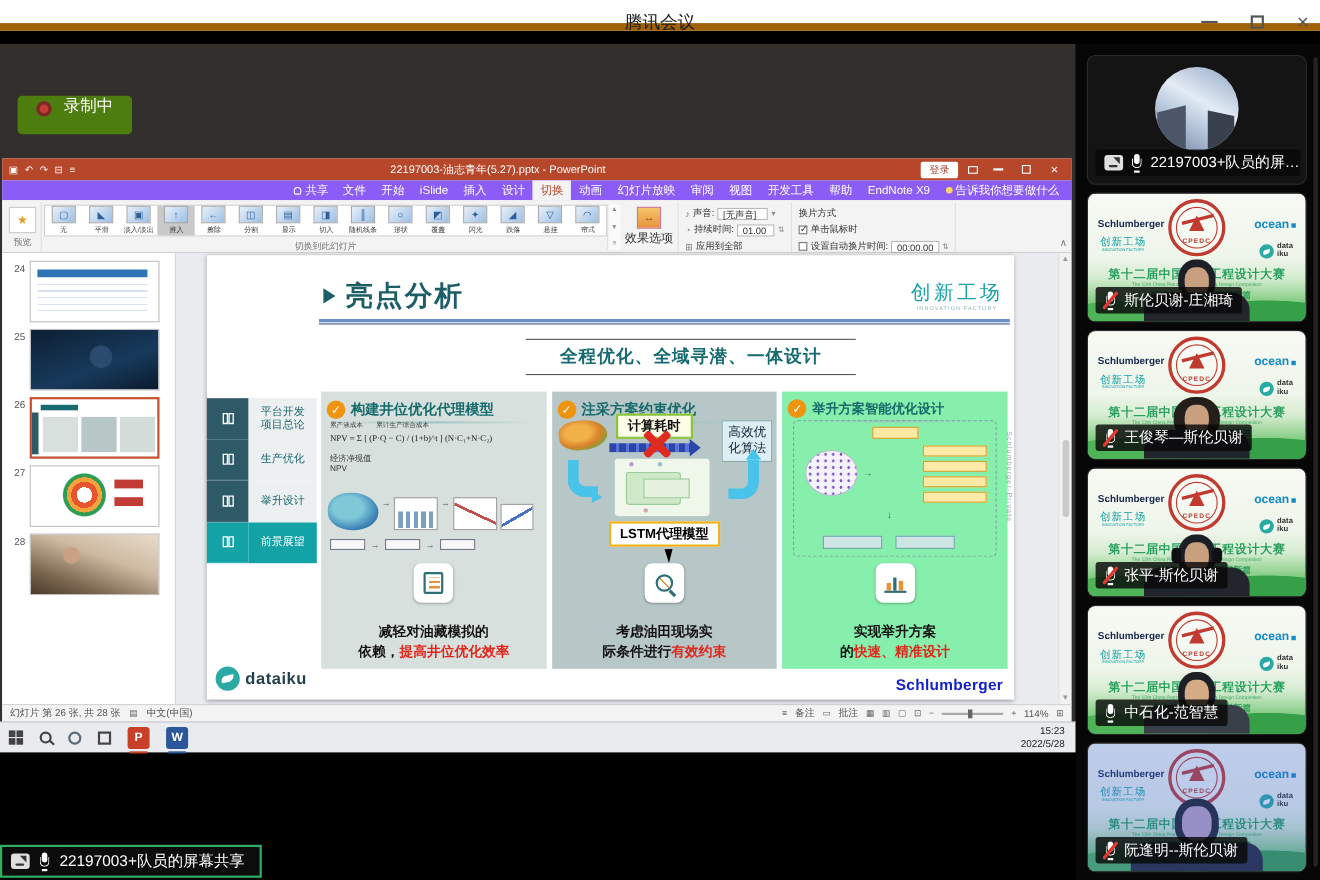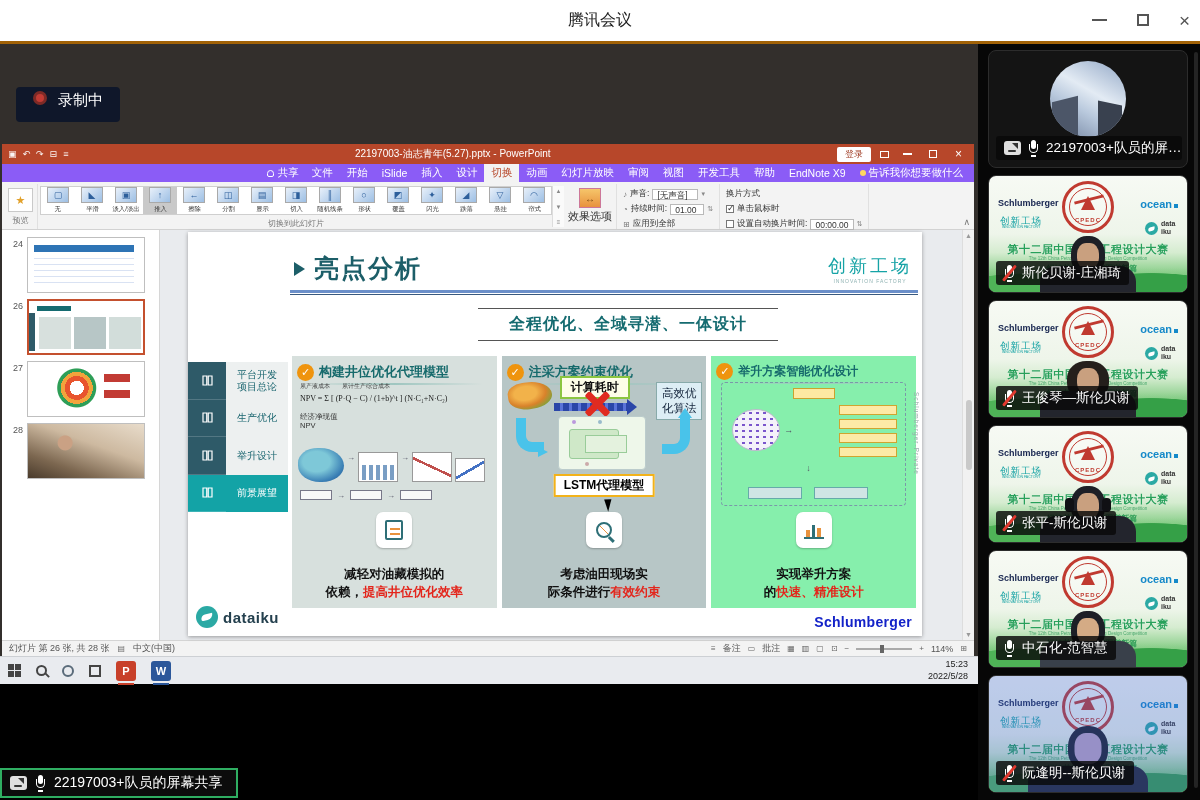--- a/index.html
+++ b/index.html
@@ -1,33 +1,33 @@
 <!DOCTYPE html>
 <html><head>
 <meta charset="utf-8">
 <style>
   *{margin:0;padding:0;box-sizing:border-box}
   html,body{width:1200px;height:800px;overflow:hidden;background:#000;
     font-family:"Liberation Sans","DejaVu Sans",sans-serif;}
   .win{position:relative;width:1200px;height:800px;background:#000}
 
   
-  .titlebar{position:absolute;top:0;left:0;right:0;height:44px;background:#fff;border-bottom:3px solid #a16207;z-index:50}
+  .titlebar{position:absolute;top:0;left:0;right:0;height:28px;background:#fff;border-bottom:7px solid #a16207;z-index:50}
   .tb-title{position:absolute;left:0;right:0;top:0;height:40px;display:flex;align-items:center;justify-content:center;font-size:16px;color:#1a1a1a}
   .tb-btns{position:absolute;right:10px;top:0;height:40px;display:flex;align-items:center;gap:30px}
   .g-min{width:15px;height:2px;background:#555}
   .g-max{width:12px;height:12px;border:2px solid #555}
   .g-close{font-size:19px;color:#555;line-height:1}
   .g-close::before{content:"×"}
 
   
   .main{position:absolute;top:40px;left:0;right:0;bottom:0;background:#000}
   .share{position:absolute;left:0;top:0;width:978px;height:760px;background:#000;overflow:hidden}
   .desktop{position:absolute;left:0;top:0;right:0;height:616px;background:#332f2c}
-  .rec{position:absolute;left:16px;top:47px;height:35px;background:#0f172a;border-radius:4px;display:flex;align-items:flex-start;gap:11px;padding:4px 17px;color:#fff;font-size:15px}
+  .rec{position:absolute;left:16px;top:47px;height:35px;background:#4d7c0f;border-radius:4px;display:flex;align-items:flex-end;gap:11px;padding:16px 17px;color:#fff;font-size:15px}
   .rec-dot{width:14px;height:14px;border-radius:50%;background:#c23b34;border:3px solid #7d2a26}
 
   
   .ppt{position:absolute;left:2px;top:104px;width:972px;height:512px;background:#f3f3f3;font-size:10px;color:#222}
   .ppt-title{height:20px;background:#b7472a;display:flex;align-items:center;color:#fff;padding:0 6px;gap:5px}
   .qat{display:flex;gap:6px;font-size:9px;color:#fff;opacity:.95}
   .ptitle{flex:1;text-align:center;font-size:10px;white-space:nowrap;overflow:hidden}
   .login{background:#fff;color:#9e3a22;font-size:9px;padding:1px 8px;border-radius:2px}
   .ptb{font-size:10px;color:#fff;padding:0 6px}
   .ptb.x::before{content:"×";font-size:12px}
@@ -491,20 +491,24 @@
 
         <div class="pbody">
           <div class="thumbs">
 
 
               <div class="throw">
                 <span class="tnum">24</span>
                 <span class="tbox k-table"></span>
               </div>
 
+              <div class="throw">
+                <span class="tnum">25</span>
+                <span class="tbox k-dark"></span>
+              </div>
 
               <div class="throw selected">
                 <span class="tnum">26</span>
                 <span class="tbox k-current"></span>
               </div>
 
               <div class="throw">
                 <span class="tnum">27</span>
                 <span class="tbox k-wheel"></span>
               </div>

